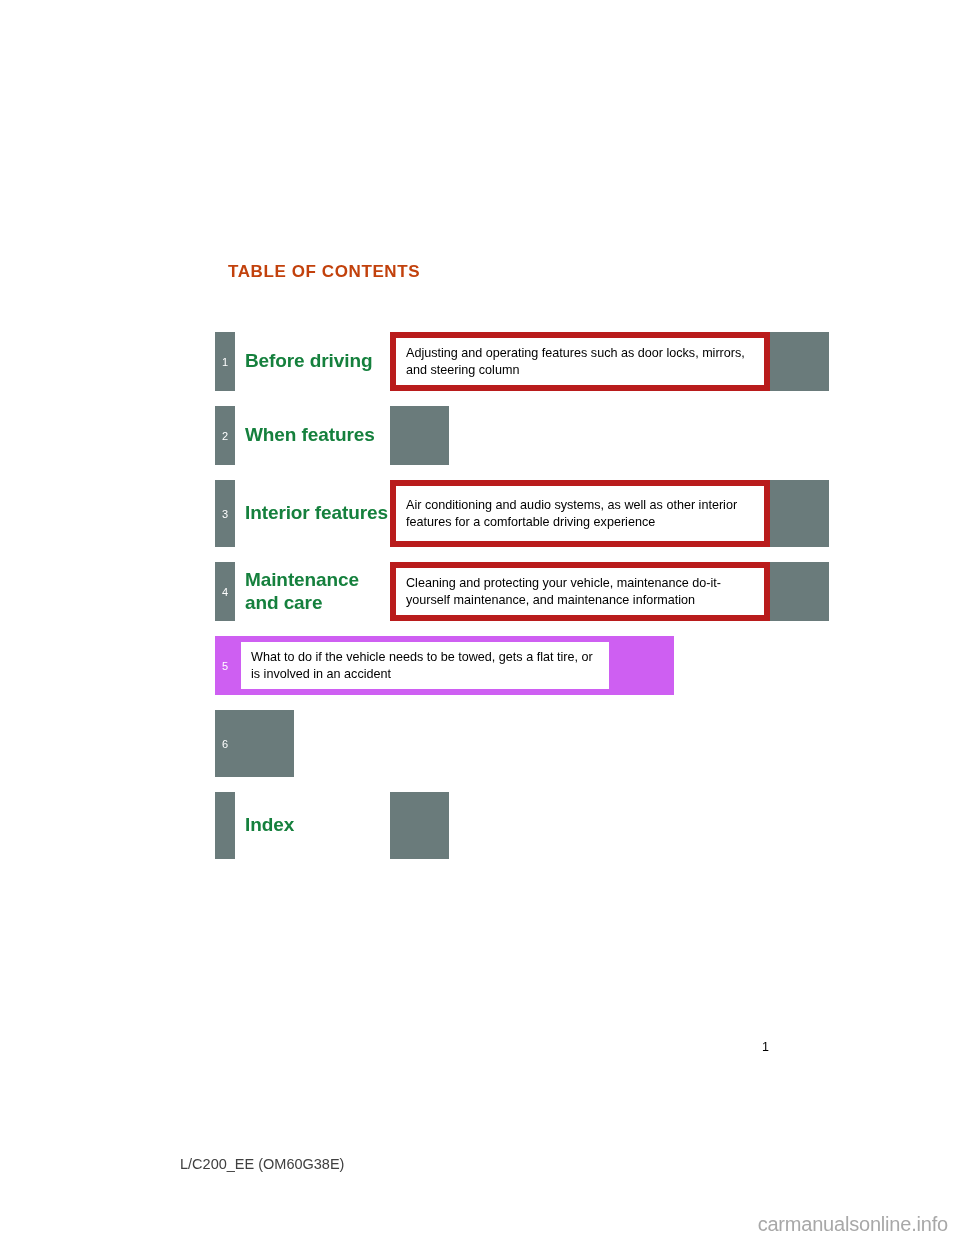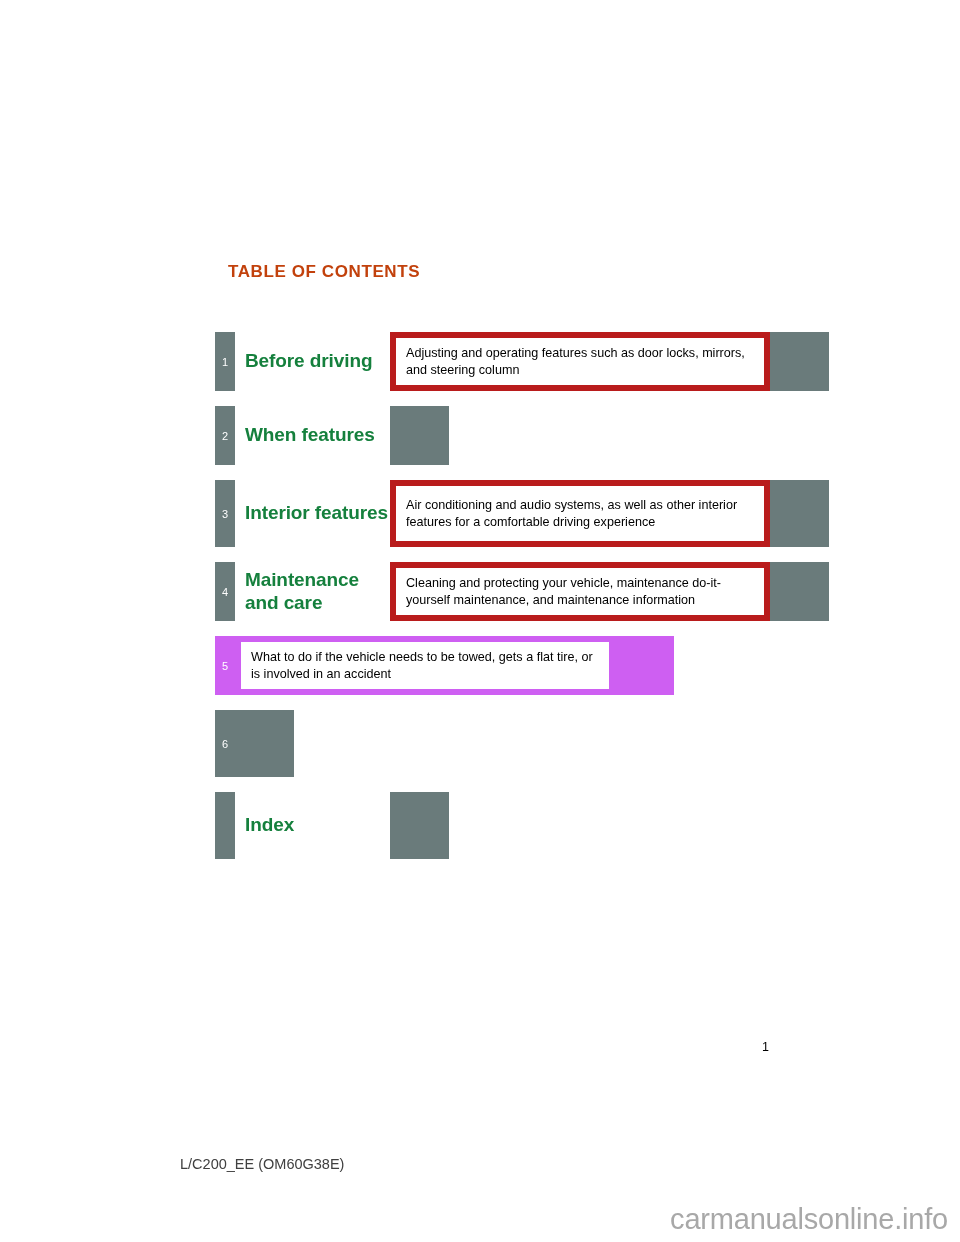--- a/index.html
+++ b/index.html
@@ -121,21 +121,21 @@
     top: 1156px;
     font-size: 14.5px;
     color: #404040;
     white-space: nowrap;
     margin-left: 12px;
   }
   .watermark {
     position: absolute;
     right: 12px;
     bottom: 6px;
-    font-size: 29px;
+    font-size: 20px;
     color: #a8a8a8;
     letter-spacing: -0.2px;
     white-space: nowrap;
   }
 </style>
 </head>
 <body>
 
 <div class="page-title">TABLE OF CONTENTS</div>
 

